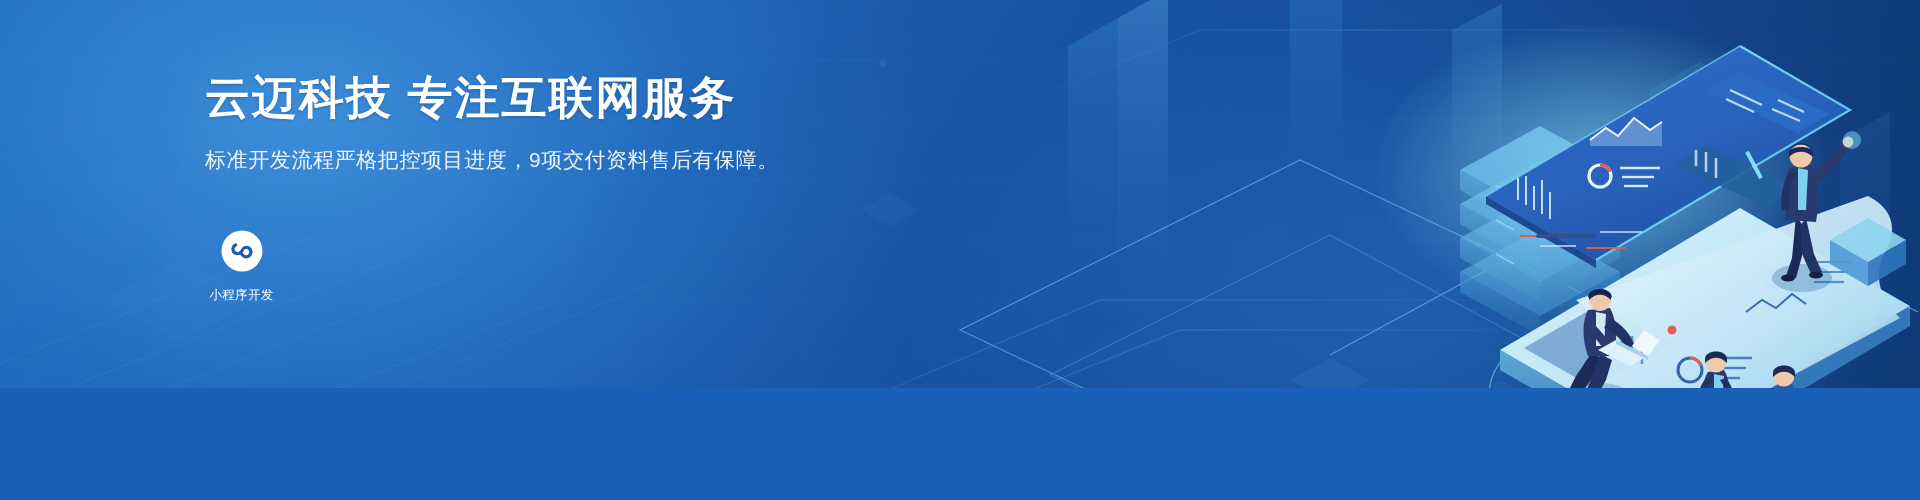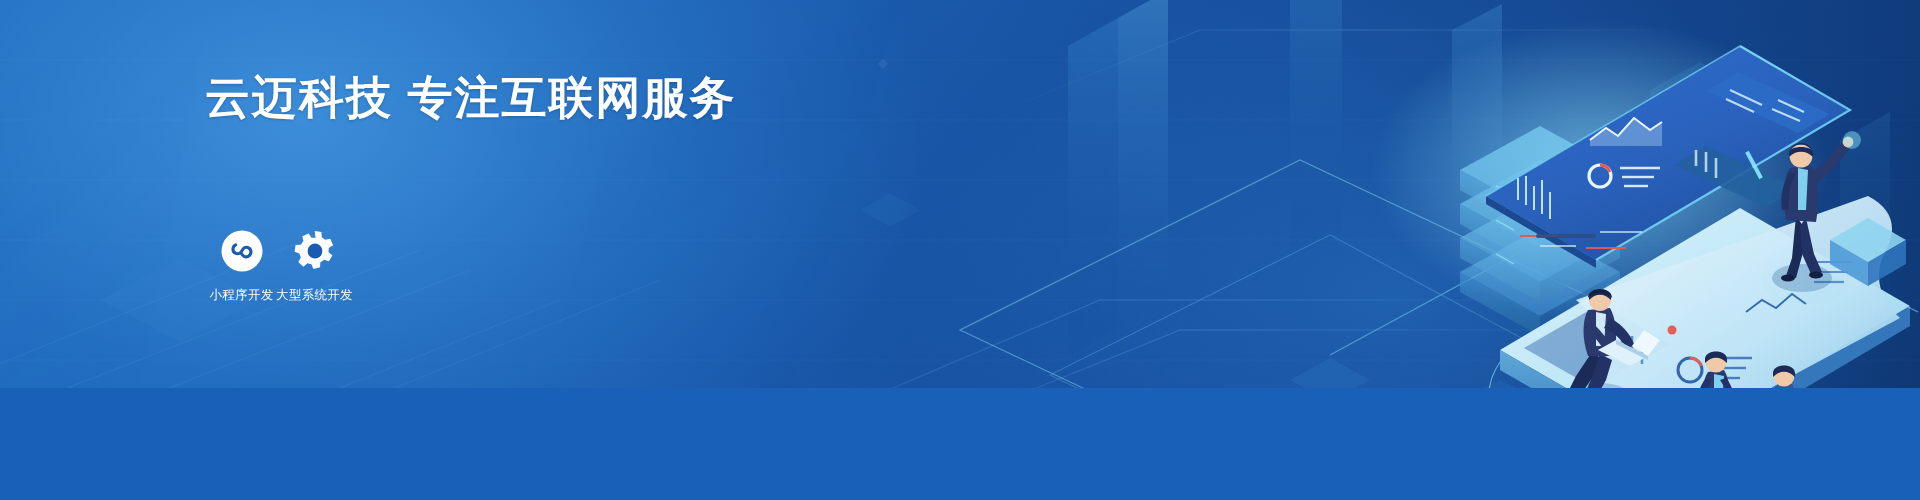--- a/index.html
+++ b/index.html
@@ -451,50 +451,36 @@
         <path d="M1006,306 L1018,312"></path>
       </g>
     </svg>
   </div>
 
   <div class="content">
 
     <h1 class="title">云迈科技 专注互联网服务</h1>
 
     <div class="subtitle">
+      <span class="line">标准开发流程严格把控项目进度，9项交付资料售后有保障。</span>
     </div>
 
     <div class="services">
 
 
       <div class="service">
         <span class="svc-icon">
           <svg width="42" height="42" viewBox="0 0 42 42">
             <circle cx="21" cy="21" r="20.5" fill="#ffffff"></circle>
             <path d="M14.6 14.8 C11.2 16.6 11.0 21.4 14.4 23.2 C17.6 24.9 20.2 22.6 21.2 20.4
                      C22.2 18.2 24.6 16.1 27.6 17.9 C31.0 19.9 30.6 24.6 27.2 26.3
                      C24.3 27.8 21.6 25.9 20.5 23.6" fill="none" stroke="#1a5bb0" stroke-width="3.1" stroke-linecap="round"></path>
           </svg>
         </span>
         <span class="svc-label">小程序开发</span>
       </div>
 
 
 
-      <div class="service">
-        <span class="svc-icon">
-          <svg width="42" height="42" viewBox="0 0 42 42">
-            <path d="M17.6 1.2 L24.4 1.2 L25.5 6.3 C26.9 6.8 28.2 7.5 29.3 8.4 L34.2 6.5
-                     L38.0 12.4 L34.1 15.9 C34.4 17.2 34.5 18.6 34.4 20.0 L38.9 22.6
-                     L36.3 29.0 L31.2 28.2 C30.3 29.4 29.2 30.4 28.0 31.2 L28.6 36.3
-                     L22.3 39.0 L19.5 34.7 C18.1 34.8 16.7 34.7 15.4 34.4 L12.0 38.3
-                     L6.2 34.5 L8.1 29.7 C7.2 28.6 6.5 27.3 6.0 26.0 L0.9 24.9 L0.9 18.1
-                     L6.0 17.0 C6.5 15.6 7.2 14.3 8.1 13.2 L6.2 8.4 L12.0 4.6 L15.4 8.5
-                     C16.7 8.2 18.1 8.1 19.5 8.2 Z" fill="#ffffff" transform="rotate(9 21 21)"></path>
-            <circle cx="21" cy="21" r="7.4" fill="#1a5bb0"></circle>
-          </svg>
-        </span>
-        <span class="svc-label">大型系统开发</span>
-      </div>
 
     </div>
   </div>
 </div>
 
 </body></html>

